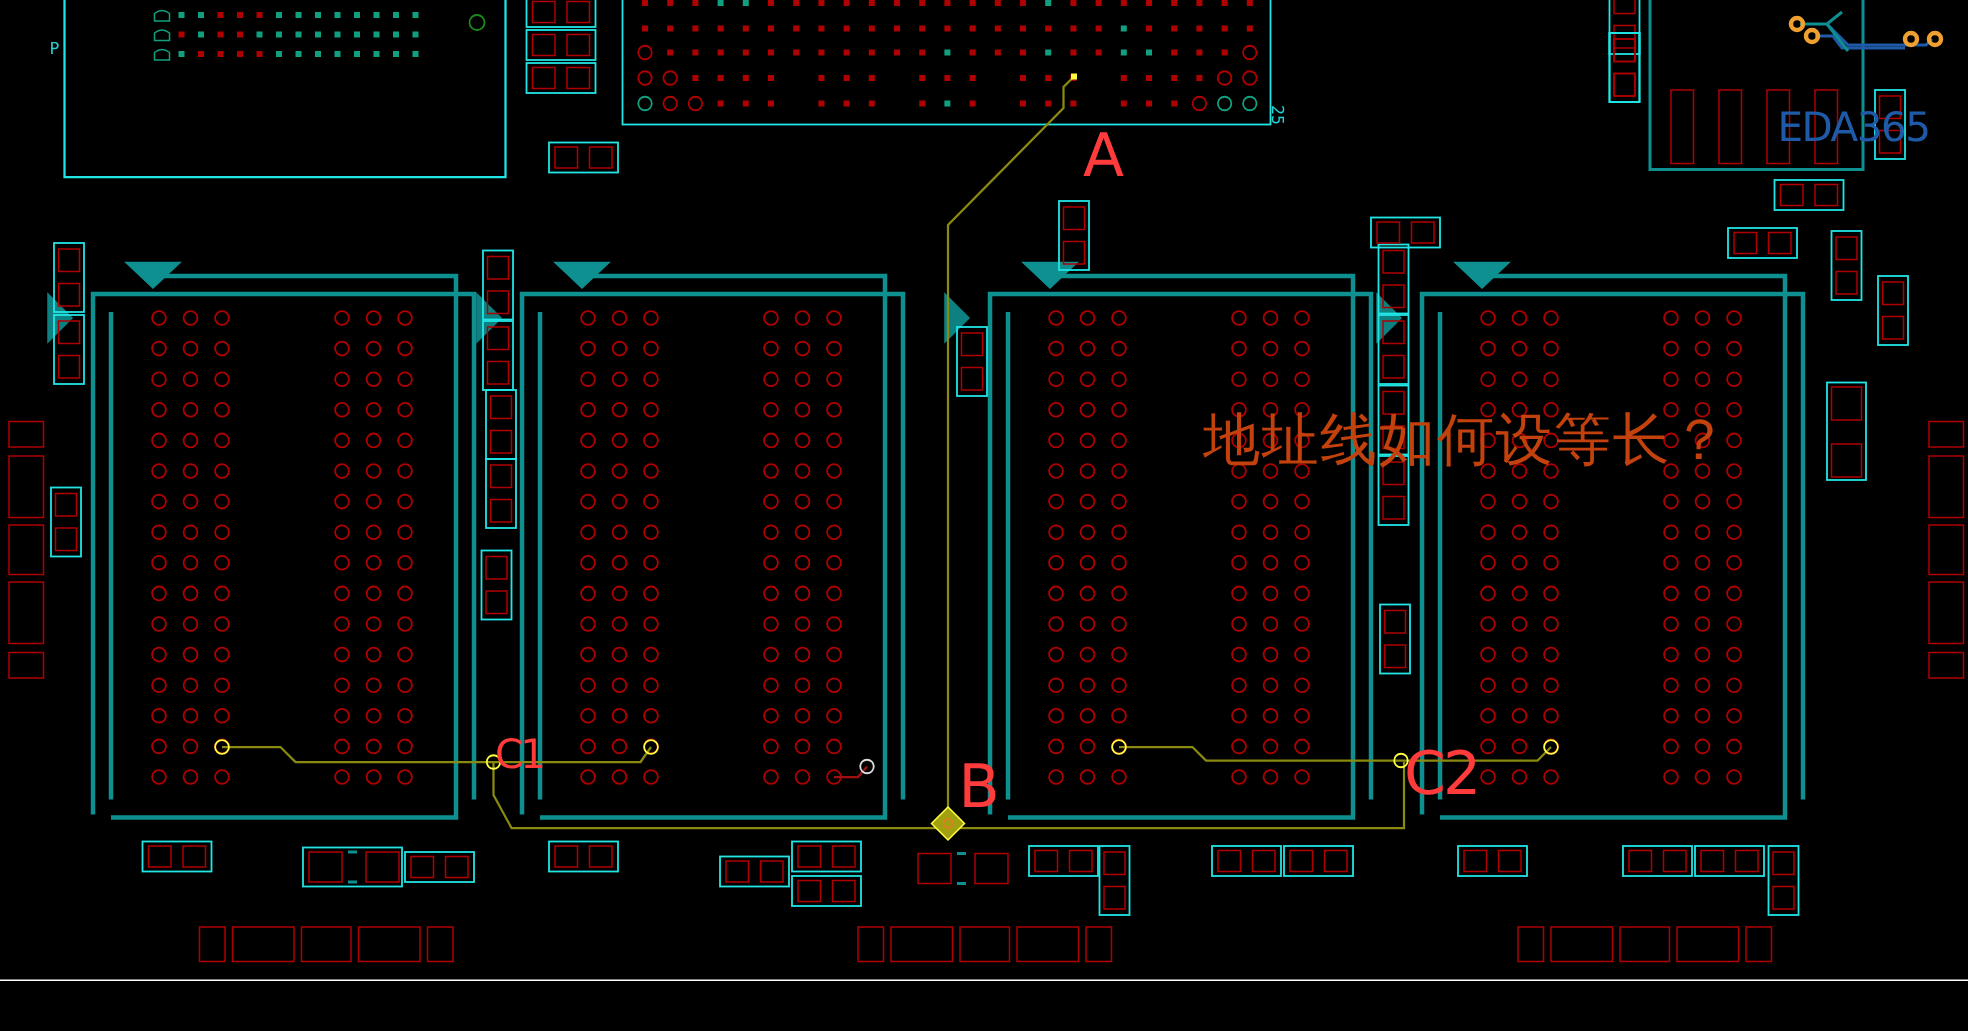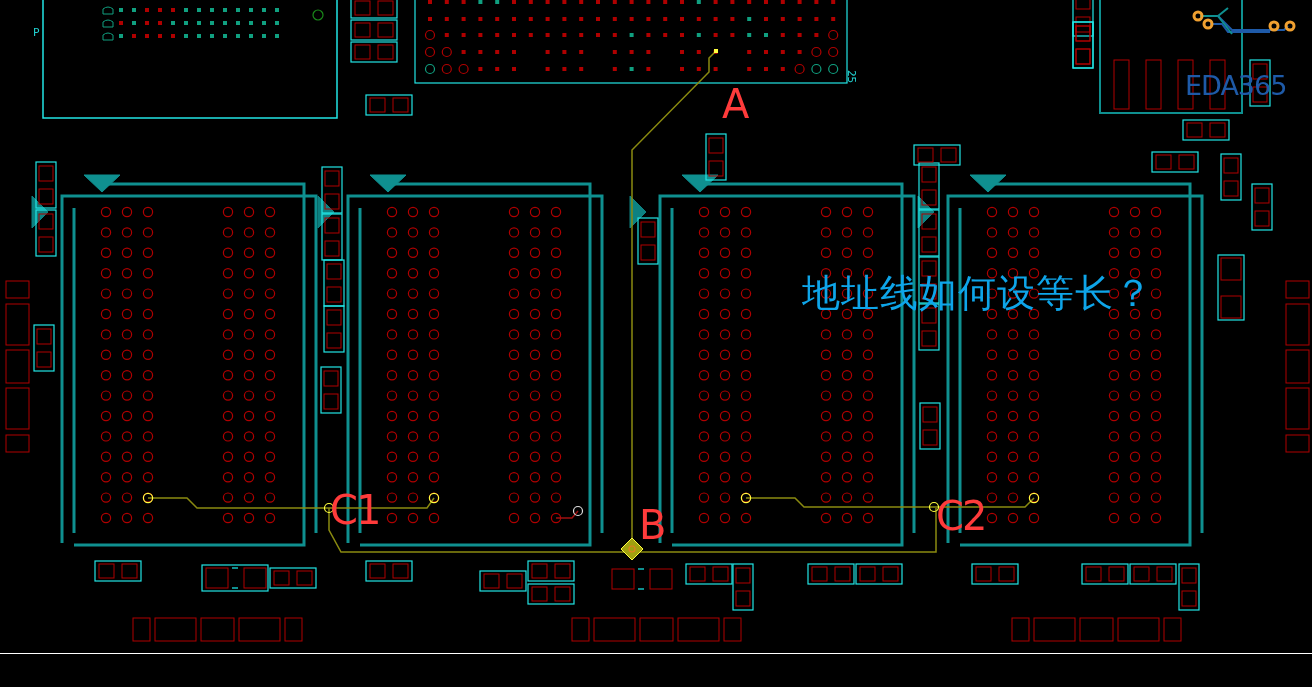--- a/index.html
+++ b/index.html
@@ -1,23 +1,23 @@
 <!DOCTYPE html>
 <html><head>
   <meta charset="utf-8">
   <style>
     html, body { margin: 0; padding: 0; background: #000; }
     body { width: 1312px; height: 687px; overflow: hidden; position: relative; font-family: "DejaVu Sans", sans-serif; }
     #board { position: absolute; left: 0; top: 0; width: 1312px; height: 687px; }
     .lbl { position: absolute; font-family: "DejaVu Sans", sans-serif; color: #ff3b3b; line-height: 1; white-space: nowrap; }
     #lbl-a { left: 722px; top: 84px; font-size: 40px; }
     #lbl-b { left: 639px; top: 505px; font-size: 40px; }
-    #lbl-c1 { left: 330px; top: 490px; font-size: 40px; letter-spacing: -2px; }
+    #lbl-c1 { left: 330px; top: 490px; font-size: 27px; letter-spacing: -2px; }
     #lbl-c2 { left: 936px; top: 496px; font-size: 40px; letter-spacing: -2px; text-align: right; }
-    #question { position: absolute; left: 802px; top: 268px; font-family: "DejaVu Serif", serif; font-size: 38px; color: #0ea5e9; letter-spacing: 1px; white-space: nowrap; }
+    #question { position: absolute; left: 802px; top: 268px; font-family: "DejaVu Serif", serif; font-size: 38px; color: #c2410c; letter-spacing: 1px; white-space: nowrap; }
     #logo { position: absolute; left: 1184px; top: 6px; width: 120px; height: 64px; }
     #logo-text { position: absolute; left: 1185px; top: 38px; font-family: "DejaVu Sans", sans-serif; font-size: 27px; color: #1e5aa8; letter-spacing: -1px; white-space: nowrap; margin-top: 32px; }
     #ref-25 { position: absolute; left: 858px; top: 70px; font-family: "DejaVu Sans Mono", monospace; font-size: 11px; color: #22d3d3; transform: rotate(90deg); transform-origin: left top; }
     #ref-p { position: absolute; left: 33px; top: 26px; font-family: "DejaVu Sans Mono", monospace; font-size: 11px; color: #22d3d3; }
     #bottom-rule { position: absolute; left: 0; top: 653px; width: 1312px; height: 1px; background: #ffffff; }
   </style>
 </head>
 <body>
 
 <svg id="board" xmlns="http://www.w3.org/2000/svg" width="1312" height="687" viewBox="0 0 1312 687">

